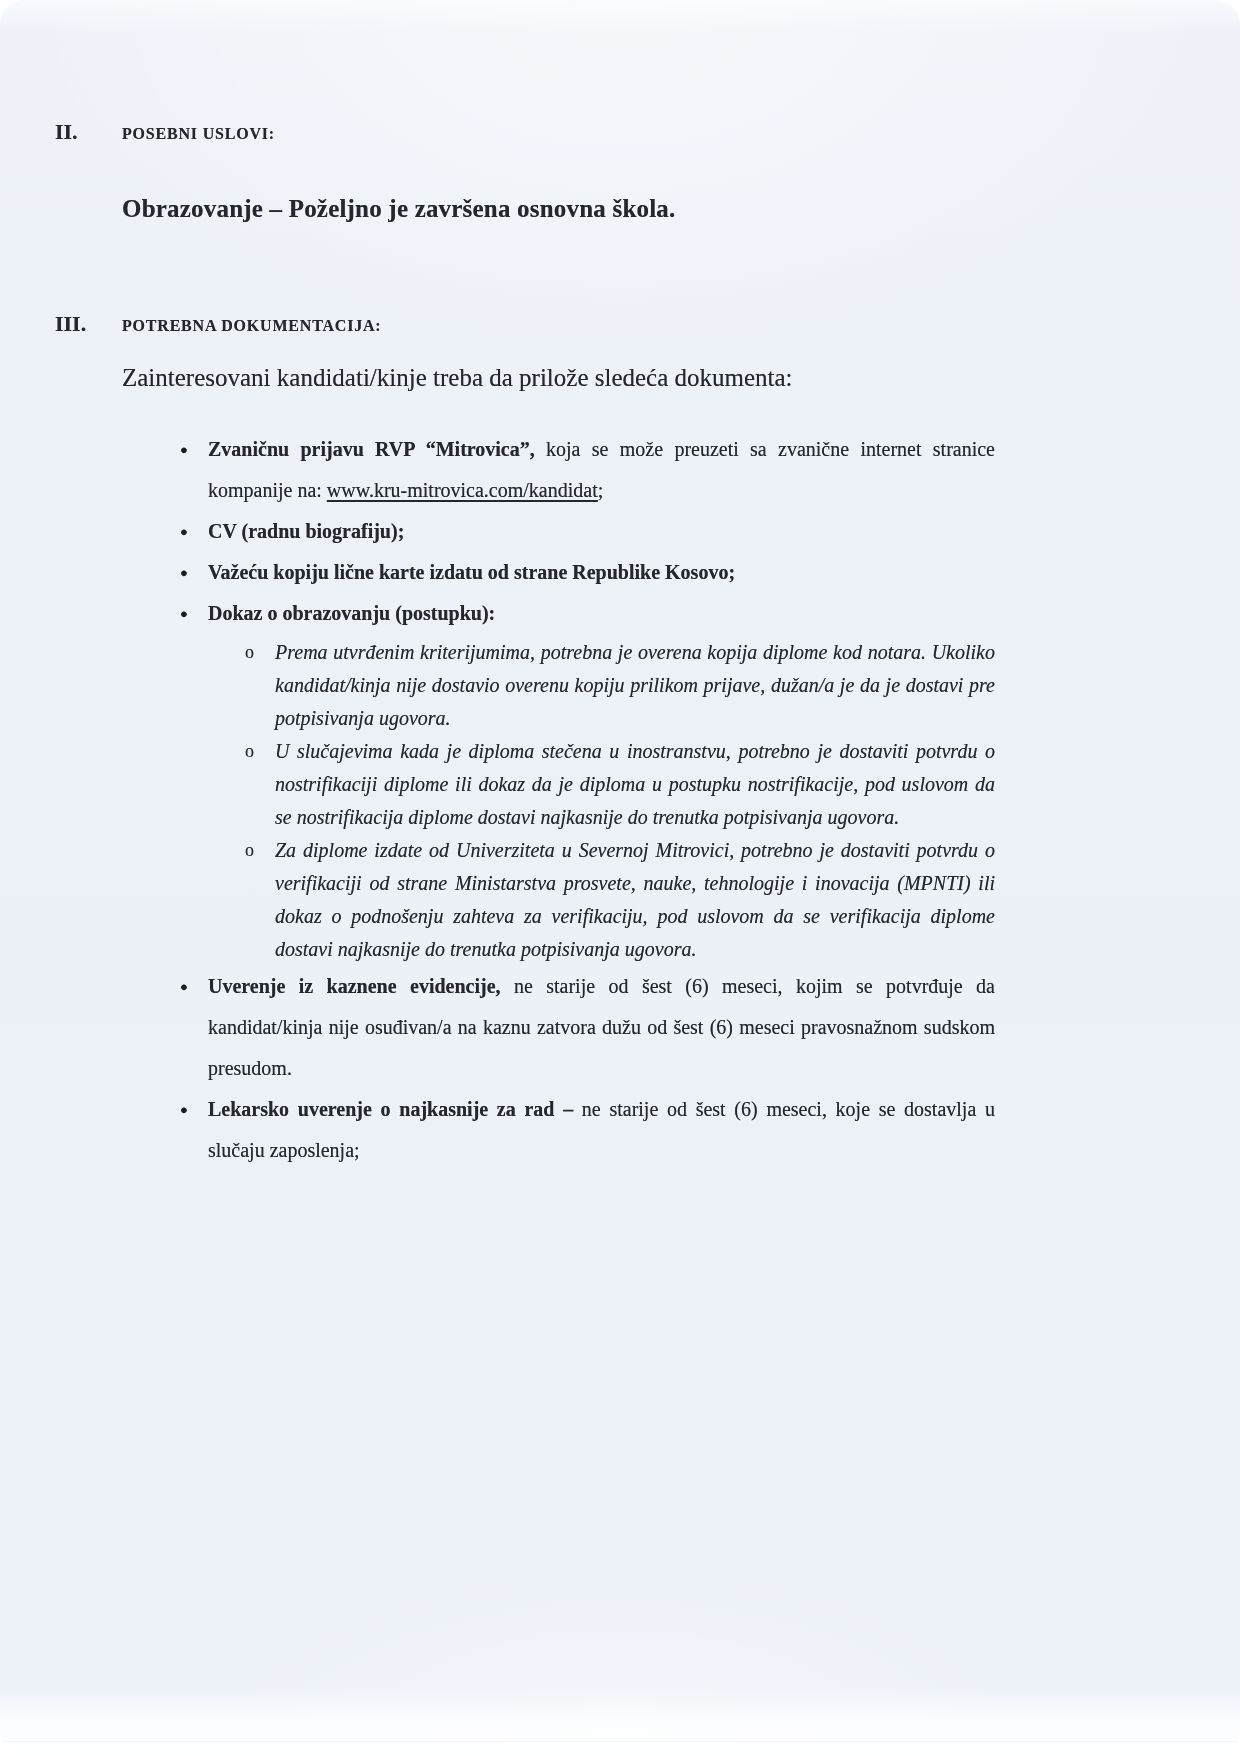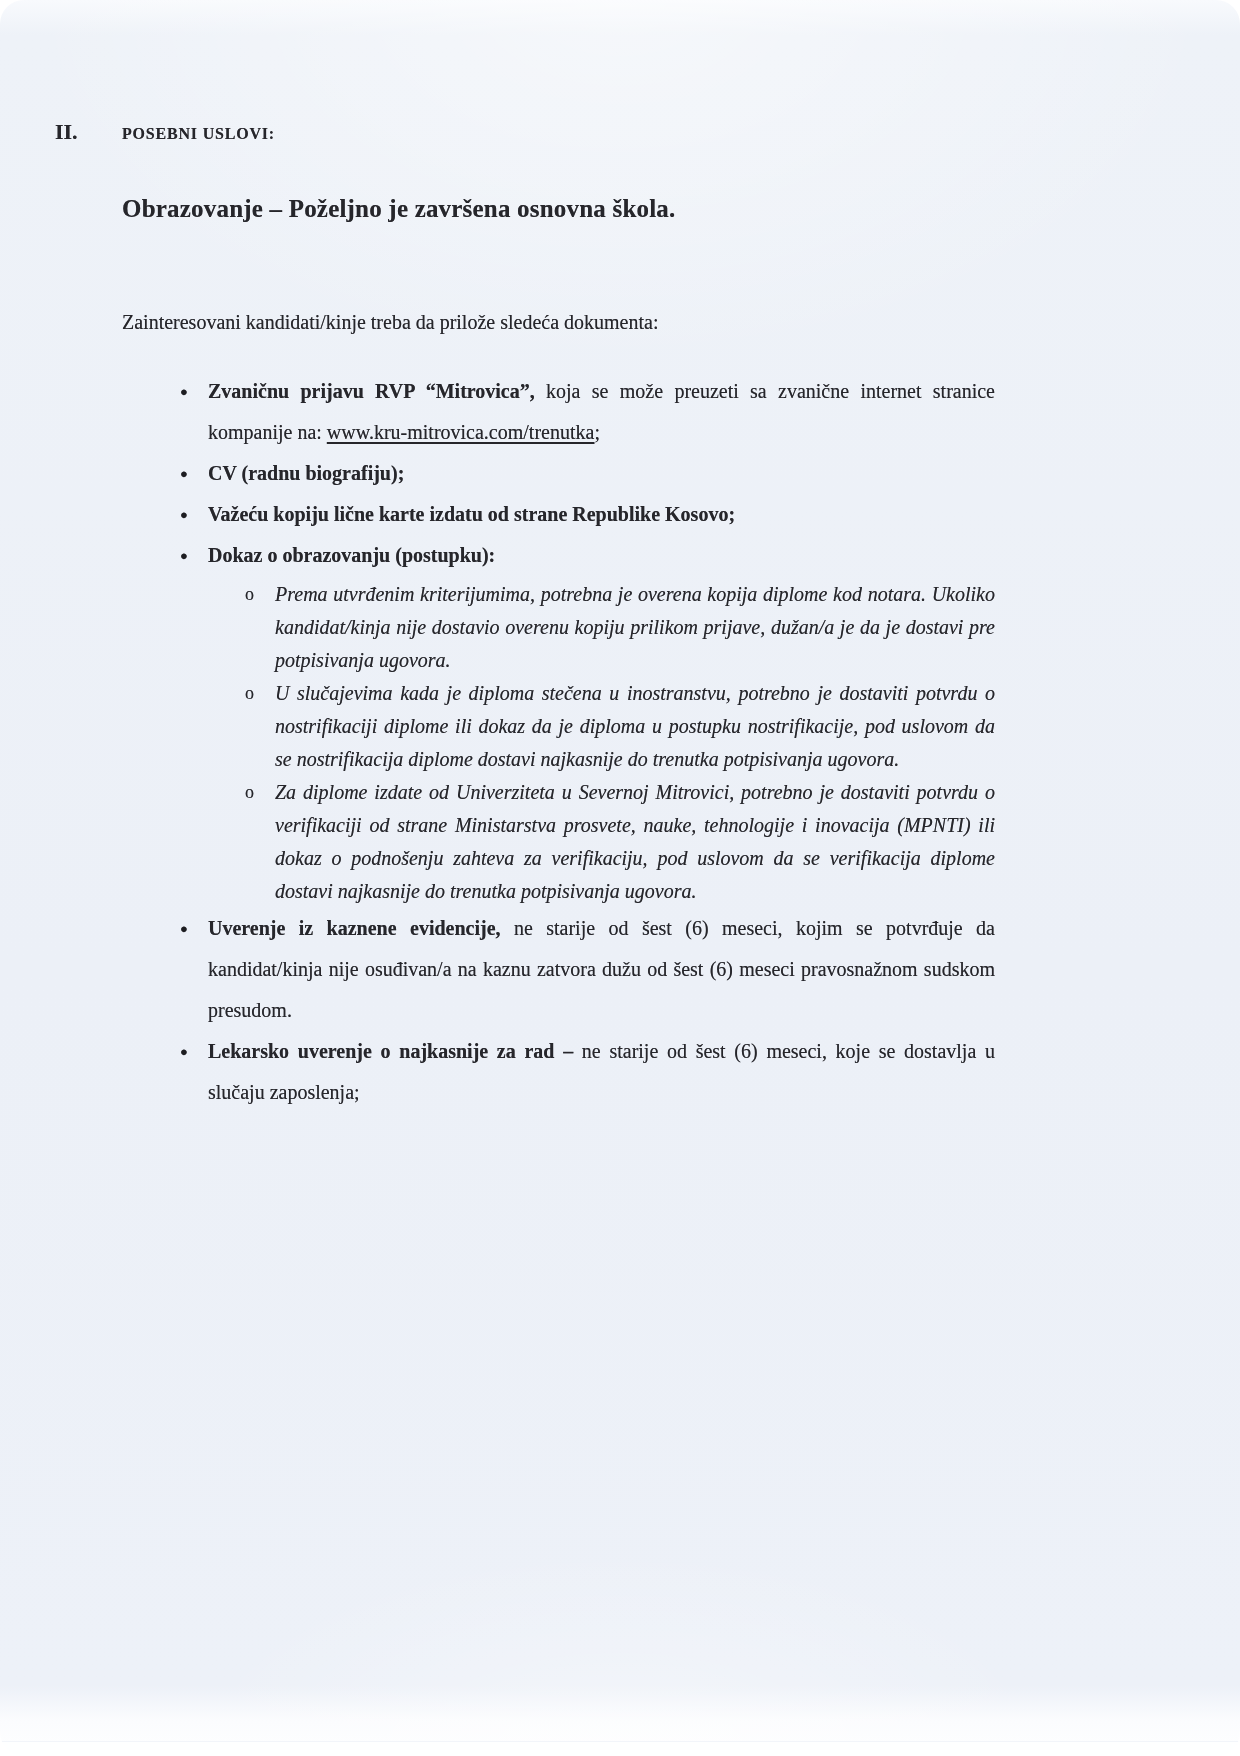--- a/index.html
+++ b/index.html
@@ -22,21 +22,21 @@
   }
   .doc { position: absolute; left: 55px; top: 119px; width: 940px; }
 
   .sec-row { display: flex; align-items: baseline; }
   .sec-num { flex: 0 0 67px; font-weight: 700; font-size: 22px; }
   .sec-title { font-weight: 700; font-size: 16px; letter-spacing: 0.8px; }
 
   .edu-line { margin: 50px 0 0 67px; font-weight: 700; font-size: 25px; letter-spacing: 0.2px; }
 
   .sec3 { margin-top: 88px; }
-  .intro { margin: 27px 0 0 67px; font-size: 20px; }
+  .intro { margin: 27px 0 0 67px; font-size: 25px; }
 
   .blist { margin: 37px 0 0 125px; font-size: 20px; }
   .bitem { display: flex; line-height: 41px; }
   .bmark { flex: 0 0 28px; font-size: 13px; line-height: 41px; color: #1d1d21; }
   .btext { flex: 1; text-align: justify; }
   .blead { font-weight: 700; }
   .doc-link { color: #26262b; text-decoration: underline; text-underline-offset: 3px; cursor: pointer; }
 
   .sublist { margin-left: 37px; margin-top: 2px; }
   .sitem { display: flex; line-height: 33px; }
@@ -57,29 +57,33 @@
   <div class="doc">
 
     <div class="sec-row">
       <span class="sec-num">II.</span>
       <span class="sec-title">POSEBNI USLOVI:</span>
     </div>
 
     <div class="edu-line">Obrazovanje – Poželjno je završena osnovna škola.</div>
 
     <div class="sec3">
+      <div class="sec-row">
+        <span class="sec-num">III.</span>
+        <span class="sec-title">POTREBNA DOKUMENTACIJA:</span>
+      </div>
 
       <div class="intro">Zainteresovani kandidati/kinje treba da prilože sledeća dokumenta:</div>
 
       <div class="blist">
 
         <div class="bitem">
           <span class="bmark">●</span>
           <div class="btext">
-            <span class="blead">Zvaničnu prijavu RVP “Mitrovica”,</span><span> koja se može preuzeti sa zvanične internet stranice kompanije na: </span><a class="doc-link">www.kru-mitrovica.com/trenutka</a><span>;</span>
+            <span class="blead">Zvaničnu prijavu RVP “Mitrovica”,</span><span> koja se može preuzeti sa zvanične internet stranice kompanije na: </span><a class="doc-link">www.kru-mitrovica.com/kandidat</a><span>;</span>
           </div>
         </div>
 
         <div class="bitem">
           <span class="bmark">●</span>
           <div class="btext">
             <span class="blead">CV (radnu biografiju);</span>
           </div>
         </div>
 

